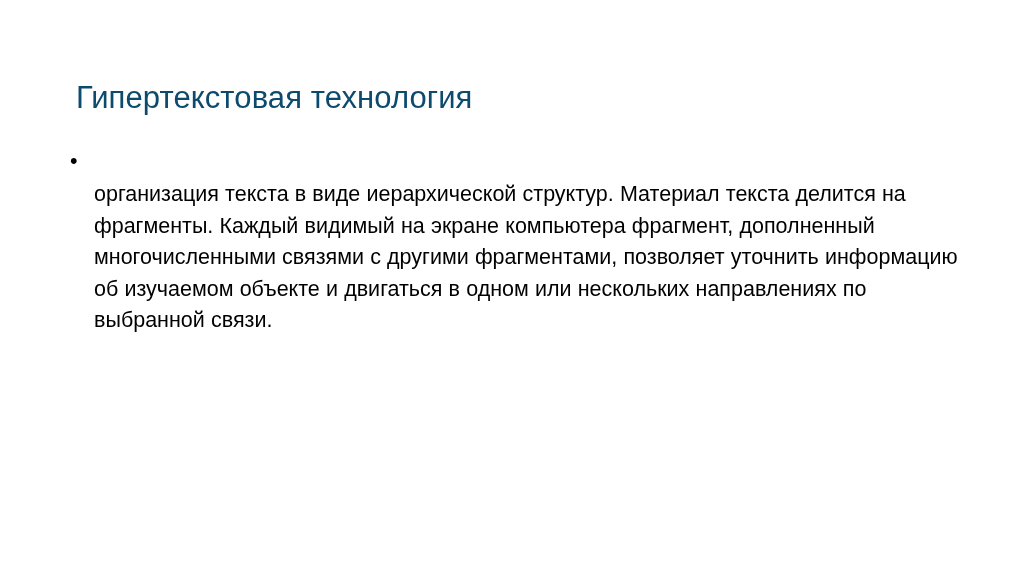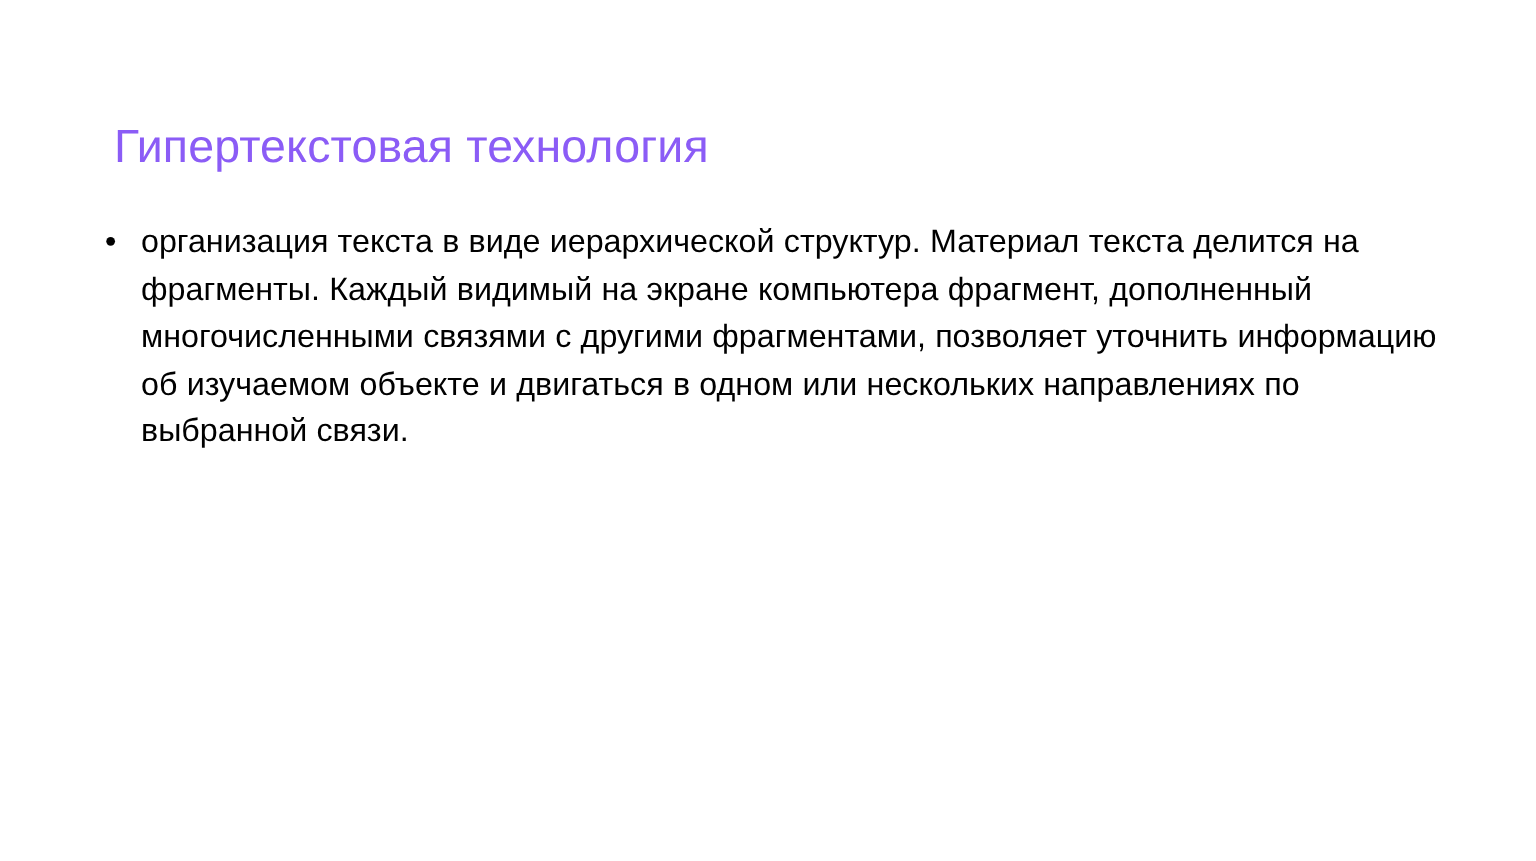--- a/index.html
+++ b/index.html
@@ -22,21 +22,21 @@
     box-sizing: border-box;
   }
   .slide-title {
     position: absolute;
     left: 76px;
     top: 58px;
     width: 880px;
     font-size: 31px;
     font-weight: 400;
     line-height: 1.2;
-    color: #8b5cf6;
+    color: #0c4a6e;
     letter-spacing: 0.1px;
     white-space: nowrap;
   }
   .body-block {
     position: absolute;
     left: 70px;
     top: 146px;
     width: 890px;
   }
   .bullet-item {
@@ -51,20 +51,21 @@
     width: 24px;
     font-size: 21.5px;
     line-height: 1.47;
     text-align: left;
     color: #000000;
   }
   .bullet-text {
     flex: 1 1 auto;
     text-align: left;
     word-spacing: 0.2px;
+    margin-top: 33px;
   }
 </style>
 </head>
 <body>
 
 <div class="slide">
 
   <h1 class="slide-title">Гипертекстовая технология</h1>
 
   <div class="body-block">

